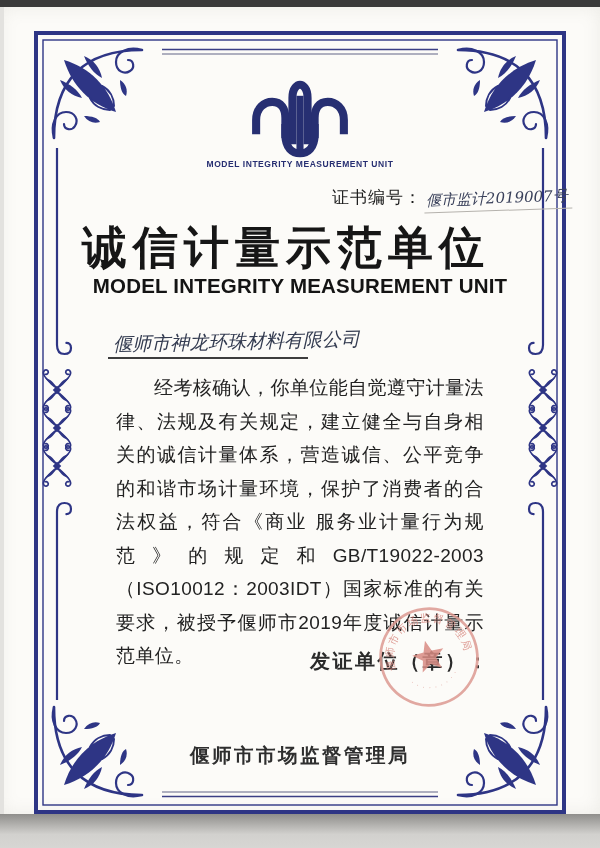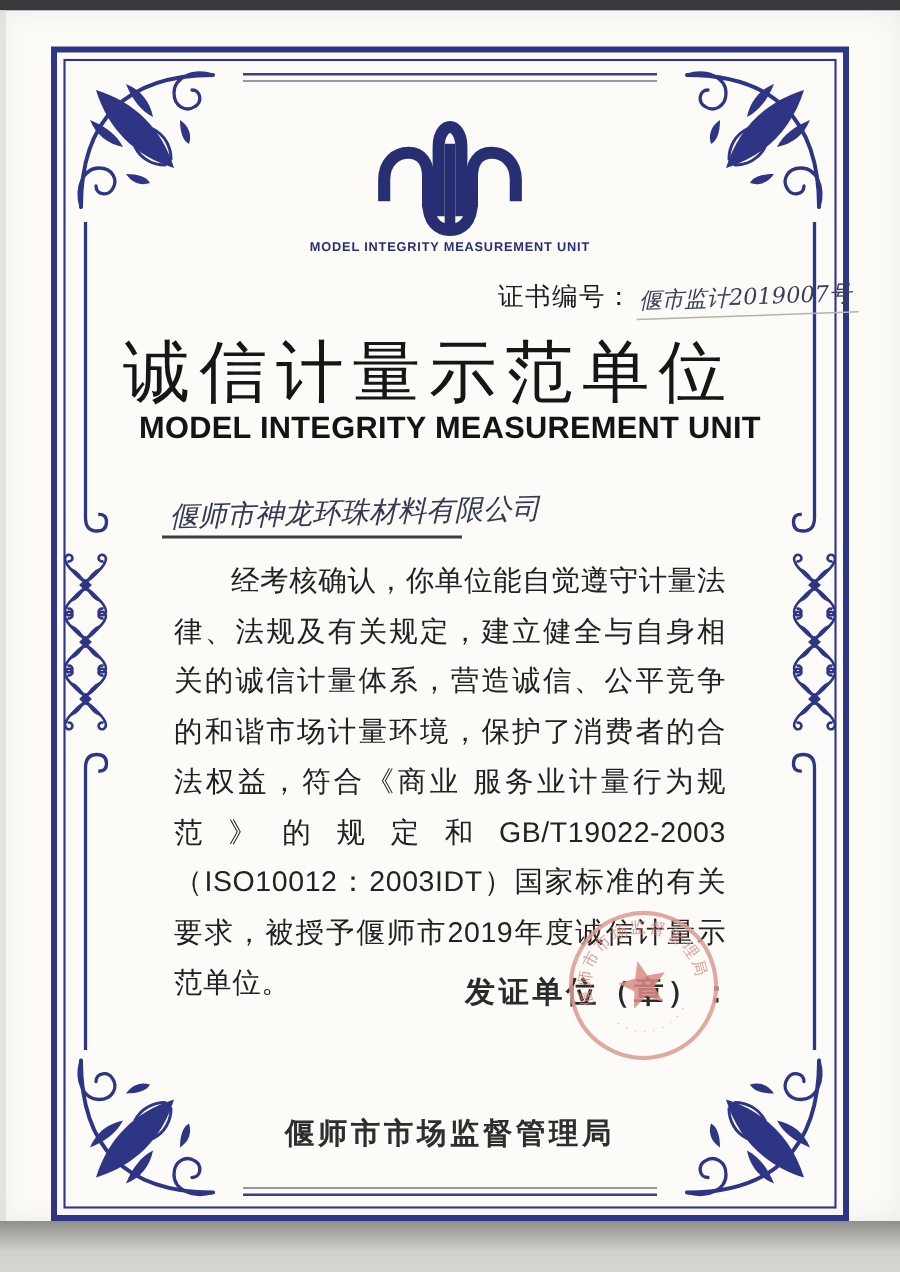--- a/index.html
+++ b/index.html
@@ -1,16 +1,16 @@
 <!DOCTYPE html>
 <html><head>
 <meta charset="utf-8">
 <style>
   html,body{margin:0;padding:0;}
-  .stage{position:relative;width:600px;height:848px;background:#c4b5fd;overflow:hidden;
+  .stage{position:relative;width:600px;height:848px;background:#eab308;overflow:hidden;
          font-family:"Liberation Sans",sans-serif;}
   .edge-top{position:absolute;left:0;top:0;width:600px;height:7px;background:#3a3a3a;}
   .edge-left{position:absolute;left:0;top:7px;width:4px;height:810px;background:#e3e2df;}
   .edge-bottom{position:absolute;left:0;top:814px;width:600px;height:34px;
                background:linear-gradient(#8f8e8b,#d2d1ce 60%,#d7d6d3);}
   .paper{position:absolute;left:0;top:7px;width:600px;height:807px;background:#fcfbf8;
          box-shadow:inset 0 0 18px rgba(120,120,110,0.12);}
   .frame-svg{position:absolute;left:0;top:0;width:600px;height:848px;pointer-events:none;}
 
   .logo-wrap{position:absolute;left:242px;top:80px;width:116px;height:78px;}
@@ -18,21 +18,21 @@
     font-size:8.5px;font-weight:bold;color:#272f72;letter-spacing:0.55px;}
 
   .certno-row{position:absolute;left:332px;top:186px;white-space:nowrap;}
   .certno-label{font-family:"Liberation Serif",serif;font-size:17px;color:#1c1c1c;
     letter-spacing:1px;}
   .certno-value{display:inline-block;font-family:"DejaVu Serif",serif;font-style:italic;
     font-size:15px;color:#39405a;transform:rotate(-2deg);margin-left:2px;
     border-bottom:1px solid #b5b2ad;padding:0 4px 2px 2px;}
 
   .title-cn{position:absolute;left:0;top:218px;width:572px;text-align:center;margin:0;
-    font-family:"Liberation Serif",serif;font-weight:400;font-size:45px;color:#161616;
+    font-family:"Liberation Serif",serif;font-weight:700;font-size:45px;color:#161616;
     letter-spacing:6px;}
   .title-en{position:absolute;left:0;top:274px;width:600px;text-align:center;
     font-size:20.5px;font-weight:bold;color:#141414;letter-spacing:0.2px;}
 
   .awardee{position:absolute;left:113px;top:329px;font-family:"DejaVu Serif",serif;
     font-style:italic;font-size:19px;color:#333b50;transform:rotate(-1.3deg);
     white-space:nowrap;}
   .awardee-line{position:absolute;left:108px;top:357px;width:200px;height:2px;background:#3d3d3d;}
 
   .body-text{position:absolute;left:116px;top:371px;width:368px;margin:0;

